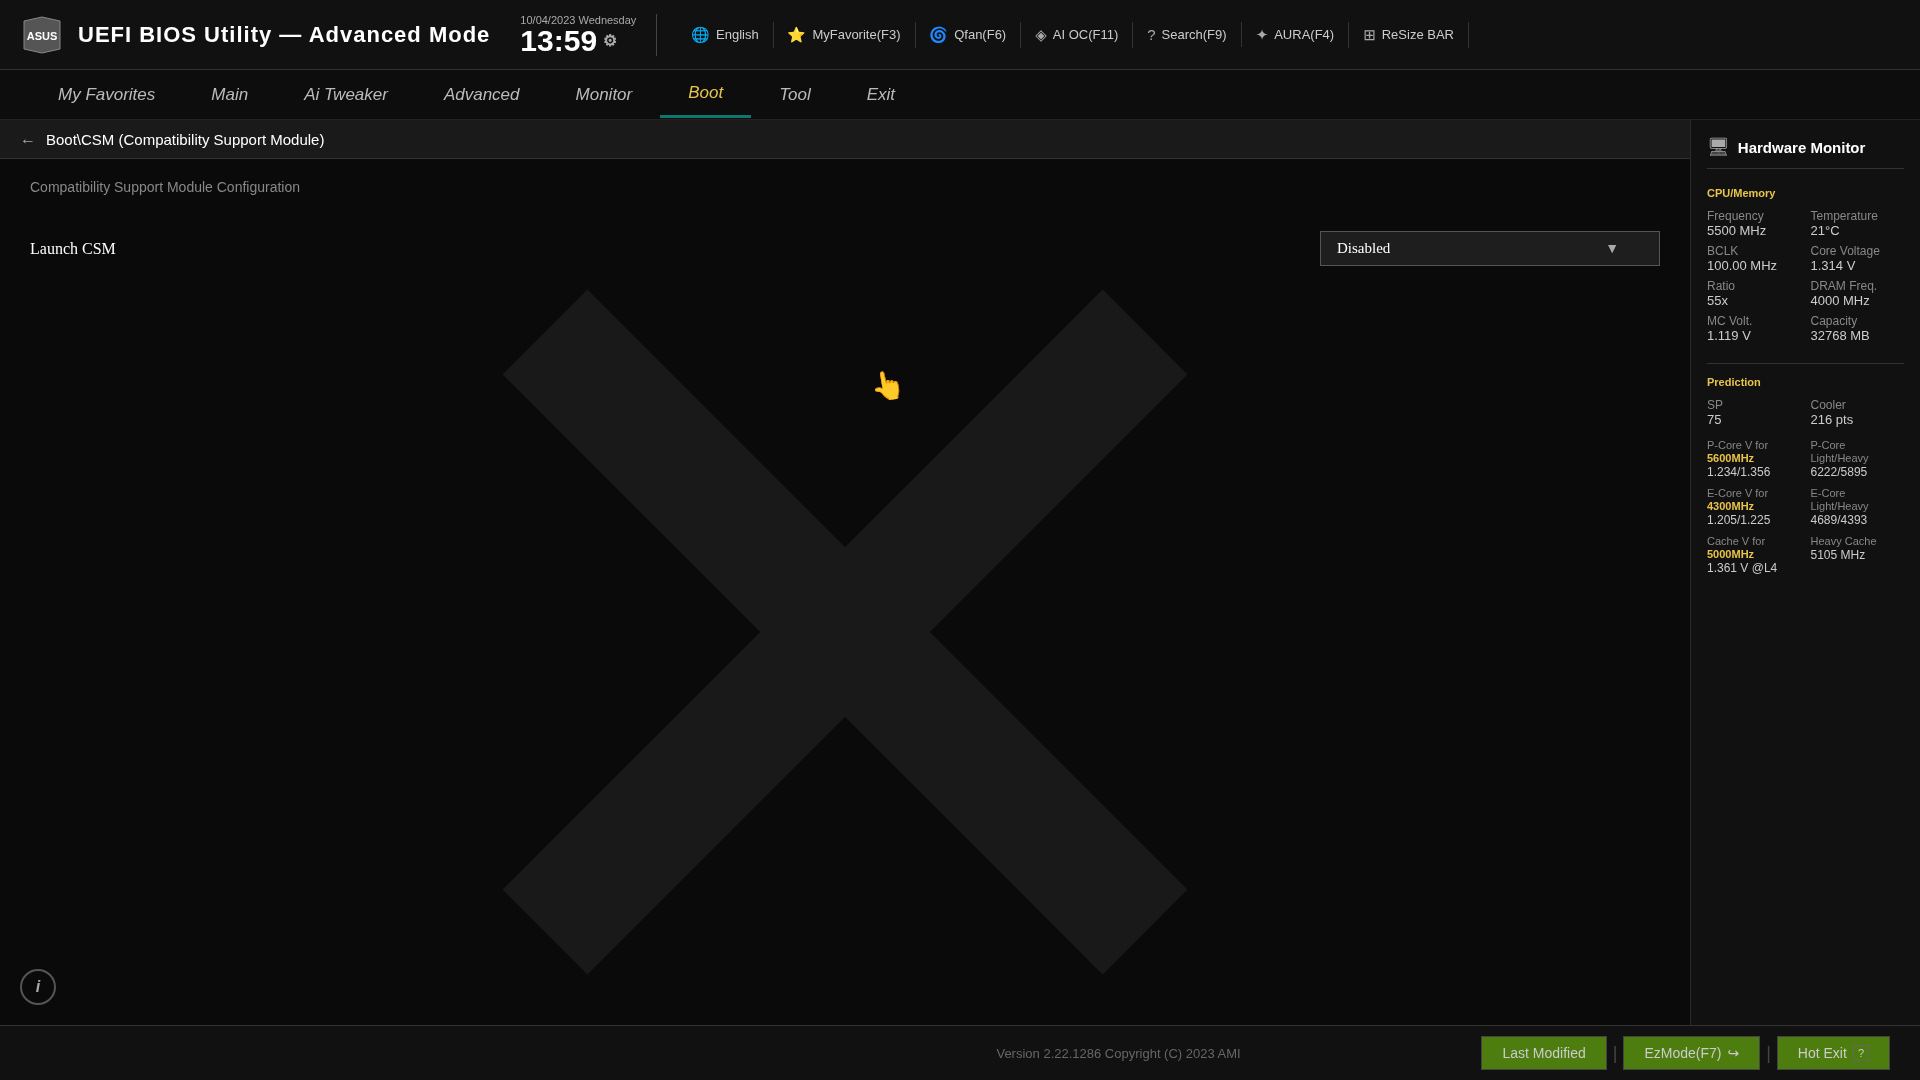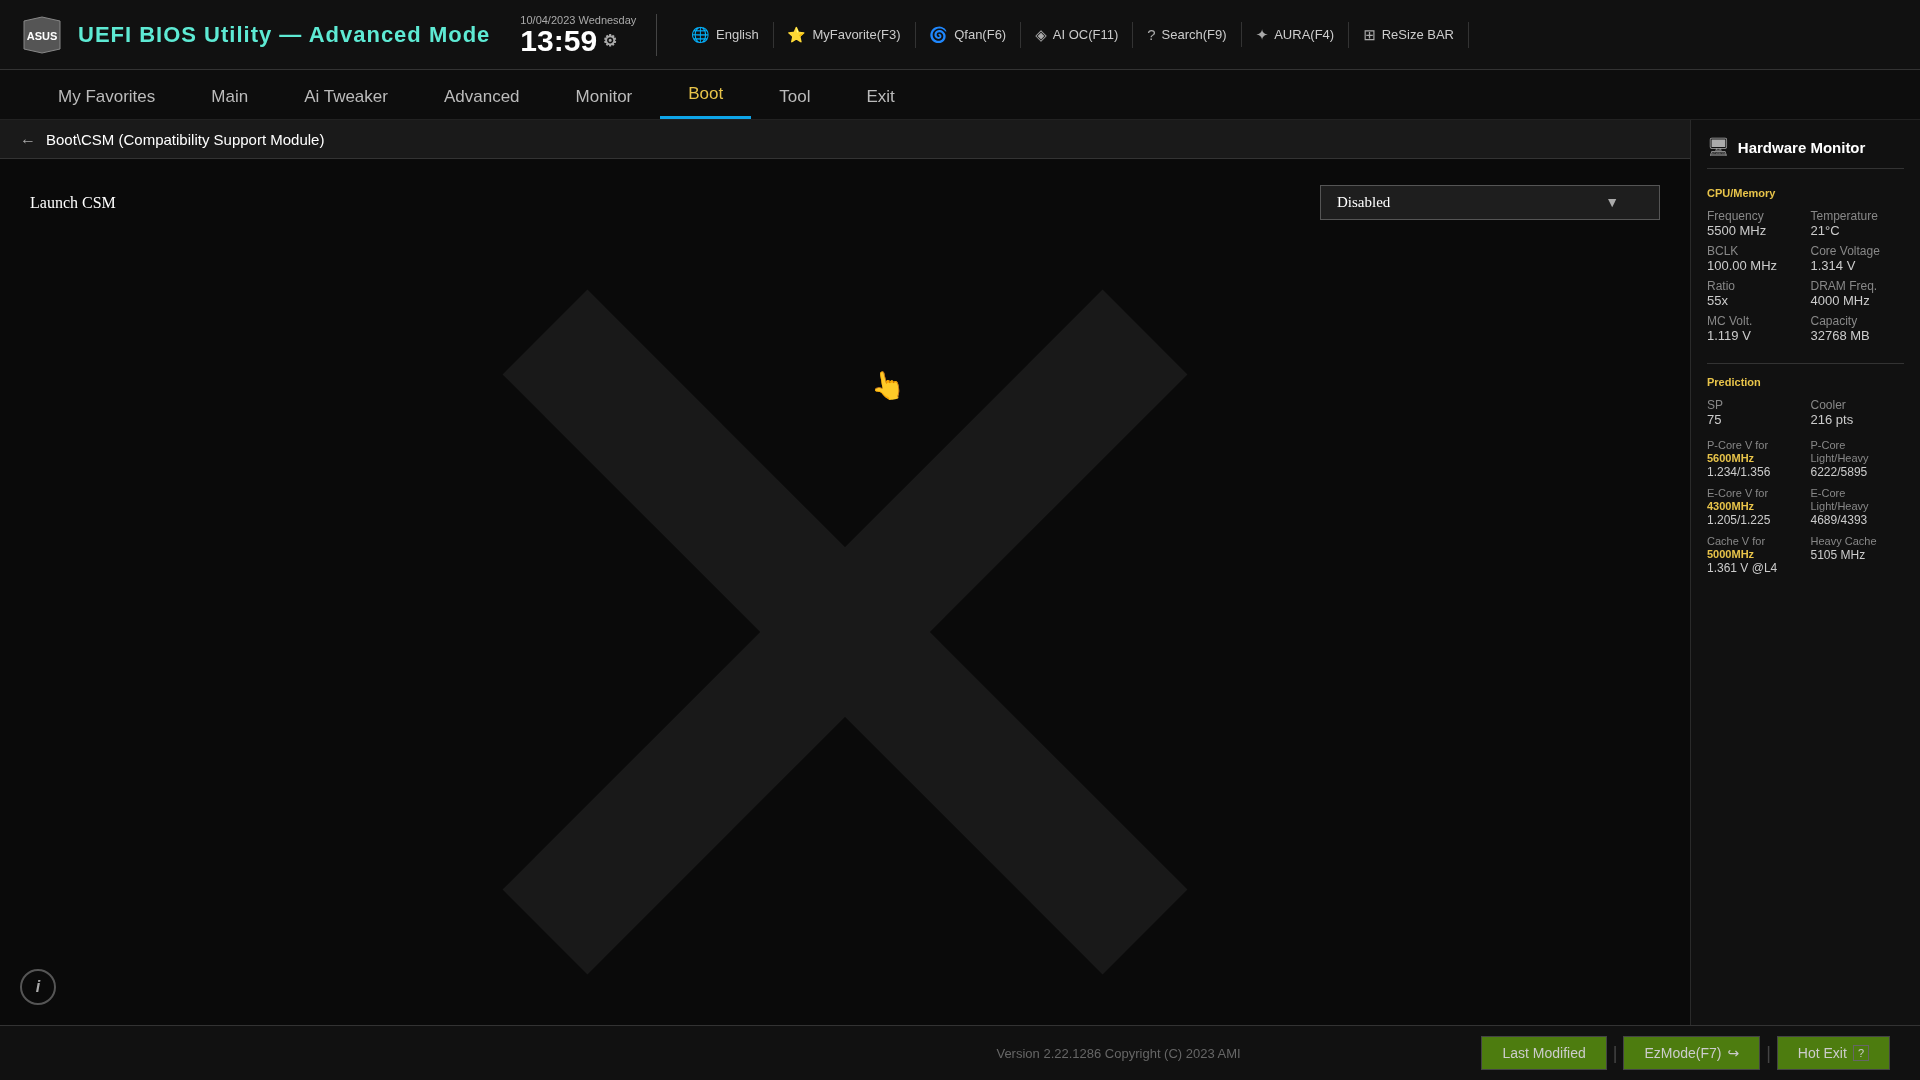--- a/index.html
+++ b/index.html
@@ -26,21 +26,21 @@
       display: flex;
       align-items: center;
       gap: 14px;
       margin-right: 30px;
     }
     #logo-icon {
       width: 44px;
       height: 44px;
     }
     #title-text {
-      color: #5eead4;
+      color: #ffffff;
       font-size: 22px;
       font-weight: 600;
       letter-spacing: 1px;
     }
     #toolbar {
       display: flex;
       align-items: center;
       gap: 0;
       flex: 1;
     }
@@ -81,37 +81,38 @@
     }
     .toolbar-item .tb-icon {
       font-size: 15px;
       color: #aaa;
     }
 
     
     #nav-menu {
       background: #0d0d0d;
       display: flex;
-      align-items: flex-end;
+      align-items: center;
       padding: 0 30px;
       height: 50px;
       border-bottom: 1px solid #222;
       gap: 0;
+      font-style: italic;
     }
     .nav-item {
       padding: 12px 28px;
       color: #bbbbbb;
       font-size: 17px;
       cursor: pointer;
       white-space: nowrap;
       position: relative;
     }
     .nav-item.active {
       color: #e8c44a;
-      border-bottom: 3px solid #0ea5e9;
+      border-bottom: 3px solid #0f766e;
     }
 
     
     #main-layout {
       display: flex;
       height: calc(1080px - 70px - 50px - 55px);
     }
 
     
     #content-area {
@@ -420,20 +421,21 @@
 <div id="main-layout">
 
   <div id="content-area">
 
     <div id="breadcrumb-bar">
       <span id="back-arrow">← </span>
       <span id="breadcrumb-text">Boot\CSM (Compatibility Support Module)</span>
     </div>
 
     <div id="section-content">
+      <div id="section-title">Compatibility Support Module Configuration</div>
 
       <div id="setting-row">
         <span id="setting-label">Launch CSM</span>
         <div id="setting-dropdown">
           <div id="dropdown-box">
             <span>Disabled</span>
             <span id="dropdown-arrow">▼</span>
           </div>
         </div>
       </div>

